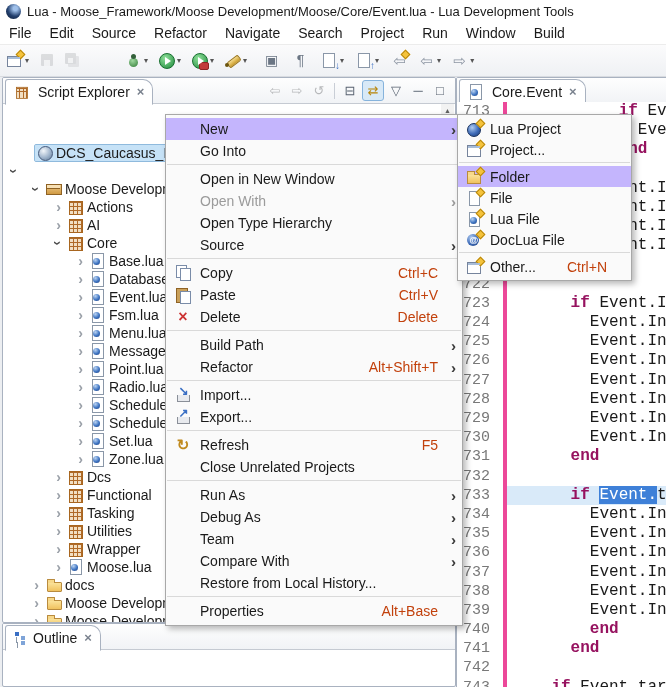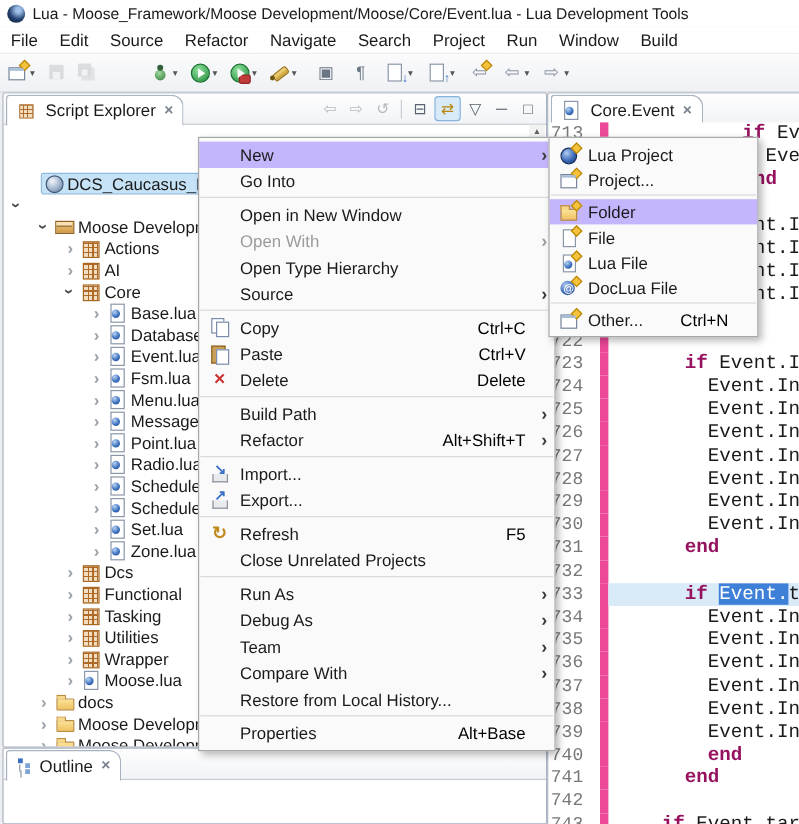--- a/index.html
+++ b/index.html
@@ -80,37 +80,37 @@
   .vscroll .up{display:block;text-align:center;font-size:7px;color:#606060;padding-top:3px}
   .vscroll .thumb{position:absolute;left:1px;right:1px;top:14px;height:64px;background:#CDCDCD}
   
   .ti-outline{width:14px;height:14px;position:relative}
   .ti-outline::before{content:"";position:absolute;left:1px;top:1px;width:4px;height:4px;background:#3A6FC4;
     box-shadow:6px 4px 0 #7FA4D8,6px 9px 0 #7FA4D8}
   .ti-outline::after{content:"";position:absolute;left:2px;top:6px;width:1px;height:6px;background:#8A97A8;box-shadow:1px 5px 0 #8A97A8}
   
   .ecode{position:absolute;left:0;right:0;top:24px;bottom:0;background:#fff;padding-left:2px}
   .cl{display:flex;height:19.2px;line-height:19.2px;font-family:"Liberation Mono",monospace;font-size:16px}
-  .ln{width:48px;flex:none;text-align:left;padding-right:9px;box-sizing:border-box;border-right:7px solid #ec4899;
+  .ln{width:48px;flex:none;text-align:center;padding-right:9px;box-sizing:border-box;border-right:4px solid #ec4899;
       color:#787878;font-size:15px}
   .ct{flex:1;padding-left:6px;white-space:pre;overflow:hidden}
   .cl.cur .ct{background:#D9EAF9}
   .kw{color:#96125F;font-weight:bold}
   .selx{background:#3E80D8;color:#fff}
   
   .menu{position:absolute;background:#FAFAFA;border:1px solid #A8A8A8;box-shadow:3px 3px 6px rgba(0,0,0,.28);
     padding:3px 0;font-size:14px;z-index:30}
   #ctxmenu{left:165px;top:114px;width:296px}
   #submenu{left:457px;top:114px;width:173px;z-index:31}
   .mi{height:22px;display:flex;align-items:center;padding-right:6px;cursor:default}
   #submenu .mi{height:21px}
   .mi .ico{width:34px;flex:none;display:flex;justify-content:center}
   #submenu .mi .ico{width:32px}
   .mi .lbl{white-space:nowrap}
-  .mi .sc{margin-left:auto;text-align:left;color:#000000}
+  .mi .sc{margin-left:auto;text-align:left;color:#c2410c}
   .mi .sub{width:12px;flex:none;text-align:right;font-size:15px;font-weight:bold;color:#3a3a3a;margin-left:6px}
   .mi.hl{background:#c4b5fd}
   .mi.dis .lbl,.mi.dis .sub{color:#9B9B9B}
   .msep{height:1px;background:#D9D9D9;margin:2px 1px 3px}
   .mic{width:17px;height:16px;position:relative}
   .mic-copy::before{content:"";position:absolute;left:1px;top:0;width:9px;height:11px;background:#fff;border:1px solid #7A8CA8}
   .mic-copy::after{content:"";position:absolute;left:5px;top:3px;width:9px;height:11px;background:#fff;border:1px solid #7A8CA8}
   .mic-paste::before{content:"";position:absolute;left:1px;top:1px;width:10px;height:13px;background:#C9A05A;border:1px solid #8F6224}
   .mic-paste::after{content:"";position:absolute;left:5px;top:4px;width:9px;height:11px;background:#fff;border:1px solid #7A8CA8}
   .mic-delete{color:#CC3333;font-weight:bold;font-size:16px;line-height:16px;text-align:center}

